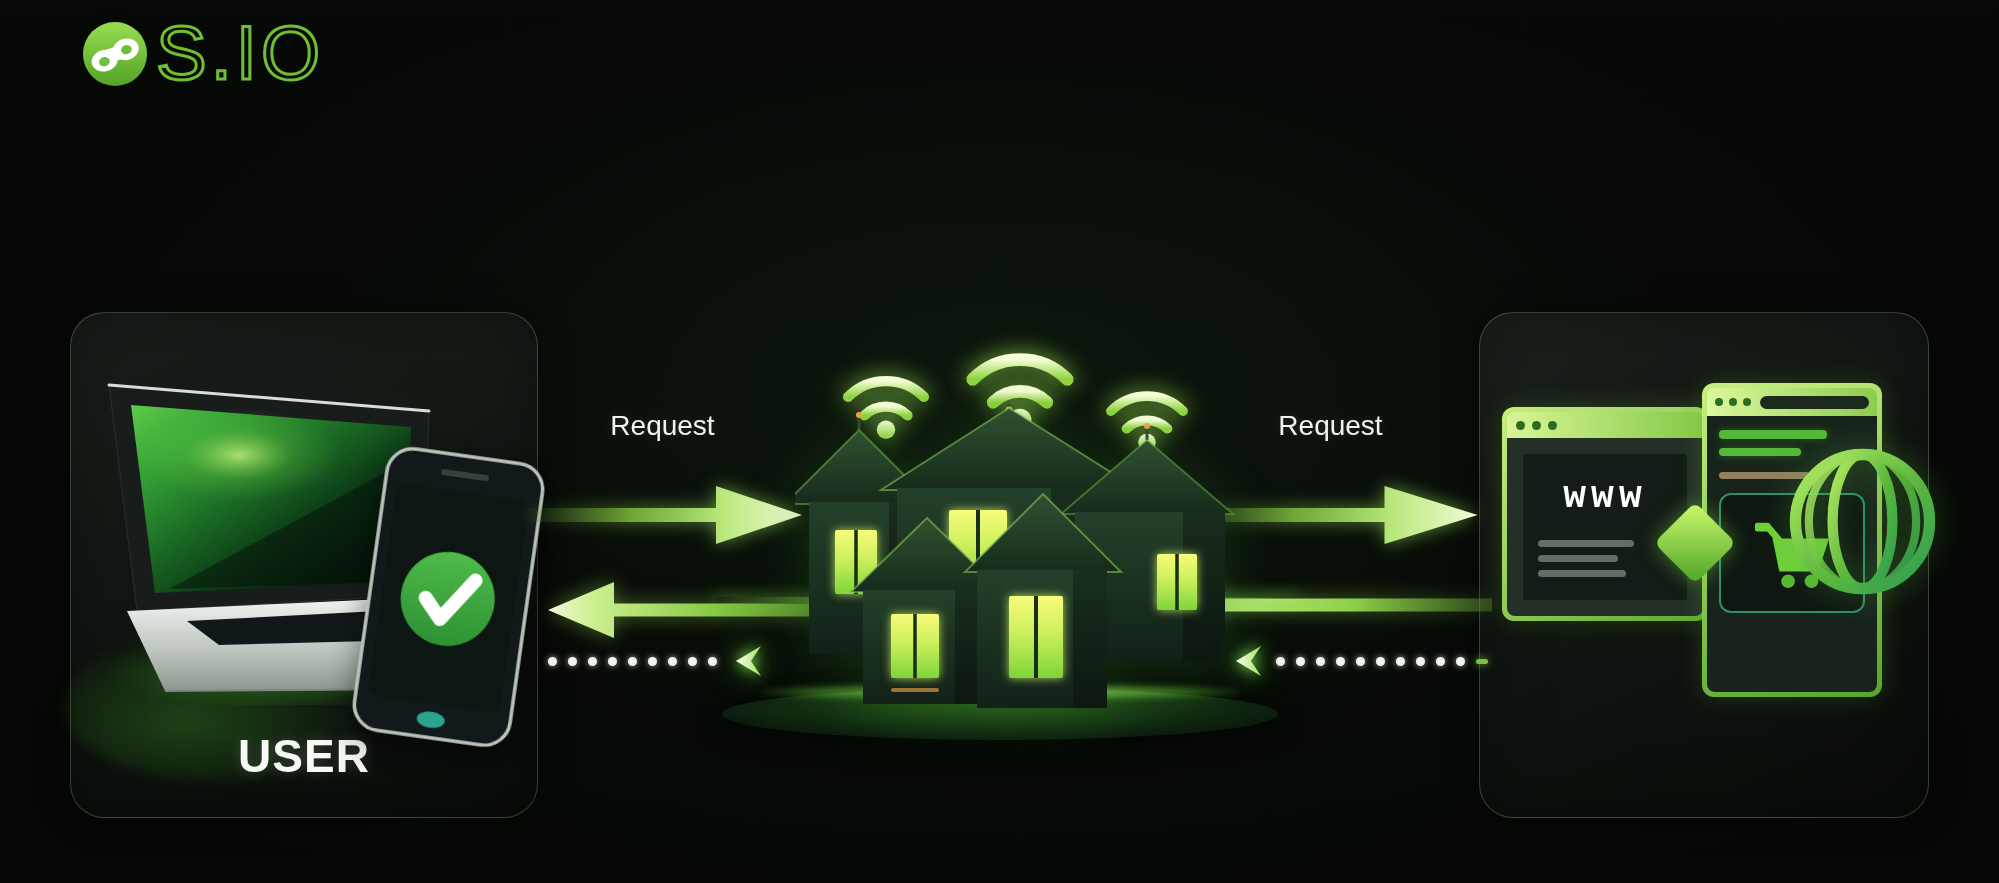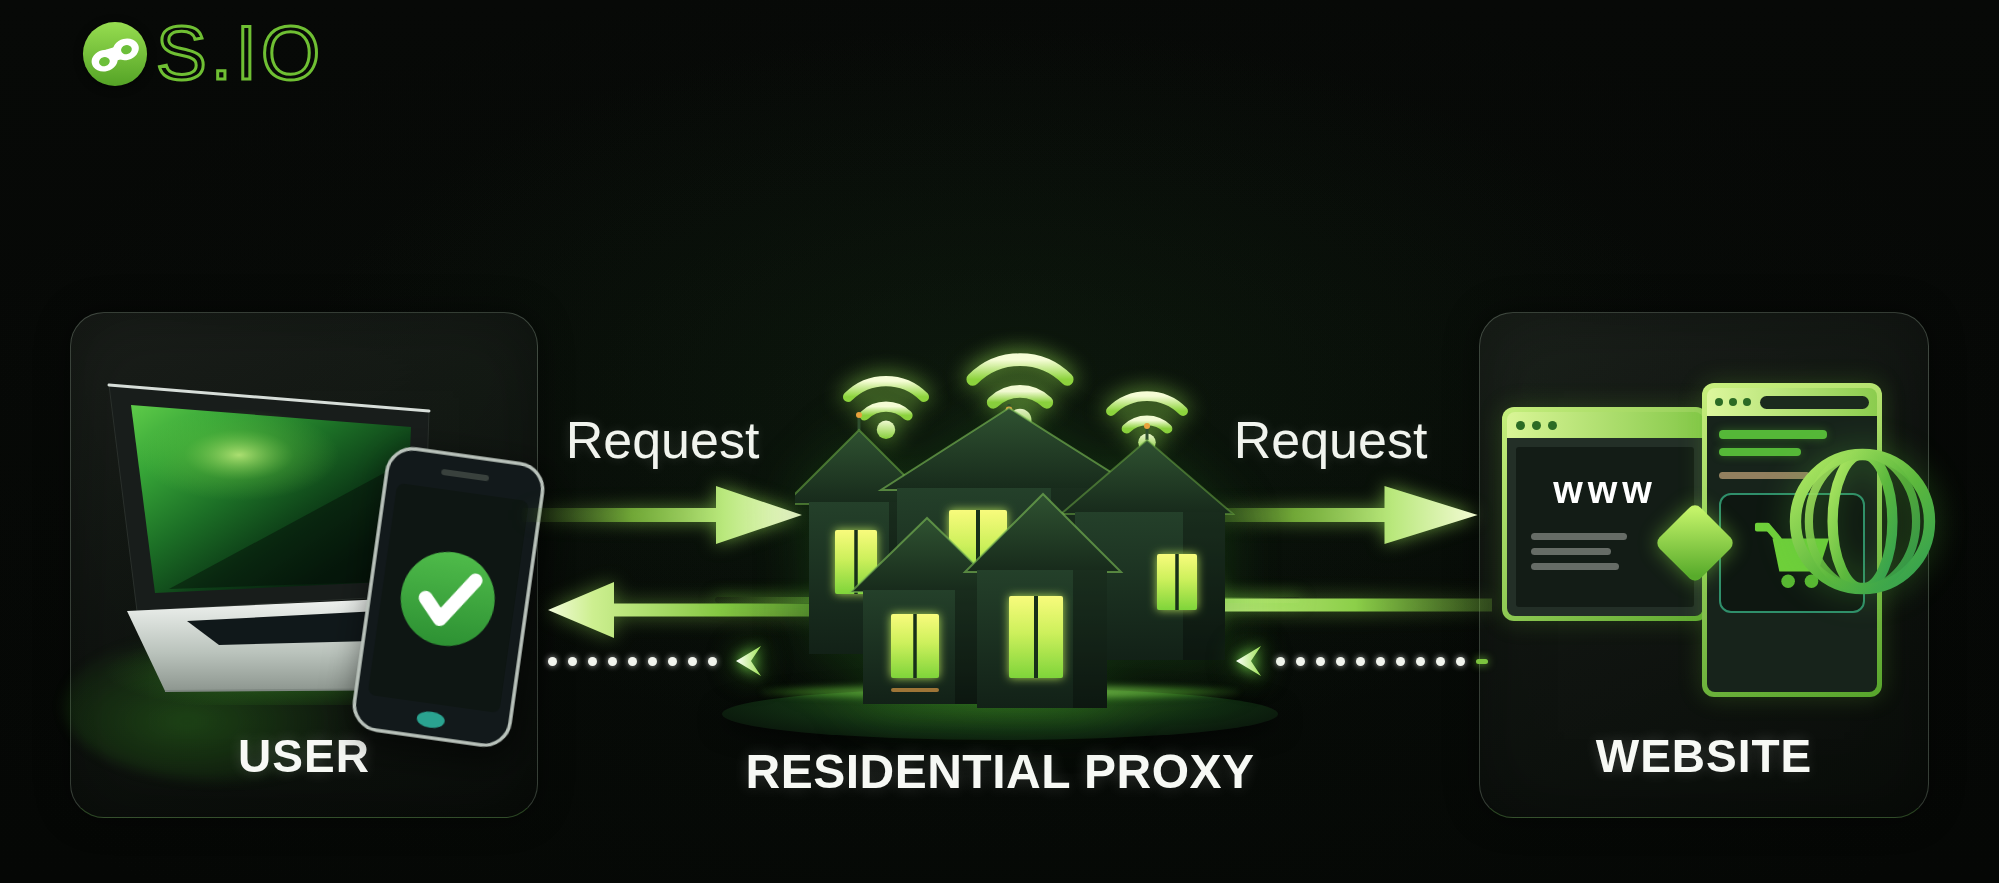--- a/index.html
+++ b/index.html
@@ -23,21 +23,21 @@
     border:1px solid rgba(175,195,175,0.26);
     border-bottom-color:rgba(120,200,95,0.30);
     box-shadow: inset 0 0 70px rgba(0,0,0,0.35), 0 0 34px rgba(0,0,0,0.45);
   }
   .card-user{left:70px;top:312px;width:466px;height:504px;text-decoration:underline;}
   .card-site{left:1479px;top:312px;width:448px;height:504px;}
   .node-label{left:0;right:0;top:416px;text-align:center;font-size:46px;font-weight:700;color:#f7f9f5;letter-spacing:1px;text-shadow:0 0 14px rgba(255,255,255,0.18);}
   .floor-glow{left:-8px;bottom:36px;width:310px;height:150px;border-radius:50%;
     background:radial-gradient(ellipse at 40% 60%, rgba(62,178,36,0.30), rgba(0,0,0,0) 70%);filter:blur(6px);}
   
-  .req-label{width:245px;text-align:center;font-size:52px;font-weight:400;color:#f1f4ee;text-shadow:0 0 12px rgba(255,255,255,0.14);}
+  .req-label{width:245px;text-align:center;font-size:28px;font-weight:400;color:#f1f4ee;text-shadow:0 0 12px rgba(255,255,255,0.14);}
   .glow-arrow{filter:drop-shadow(0 0 9px rgba(150,220,85,0.60));}
   .glow-arrow-soft{filter:drop-shadow(0 0 10px rgba(150,220,85,0.45));}
   .ground-streak{left:715px;top:597px;width:585px;height:6px;border-radius:3px;
     background:linear-gradient(90deg, rgba(60,120,30,0) 0%, rgba(140,230,70,0.85) 33%, rgba(232,250,185,0.95) 50%, rgba(140,230,70,0.75) 70%, rgba(60,120,30,0) 100%);
     box-shadow:0 0 16px rgba(120,220,60,0.55);}
   
   .platform{left:722px;top:688px;width:556px;height:52px;border-radius:50%;
     background:radial-gradient(ellipse at 50% 28%, rgba(72,162,42,0.55), rgba(22,62,24,0.62) 55%, rgba(8,18,10,0.92) 88%);
     box-shadow:0 6px 24px rgba(0,0,0,0.6);}
   .platform-rim{left:760px;top:684px;width:480px;height:16px;border-radius:50%;
@@ -49,21 +49,21 @@
   .dot{width:9px;height:9px;border-radius:50%;background:#f2f5ee;box-shadow:0 0 6px rgba(255,255,255,0.65);margin-right:11px;flex:none;}
   .dash{width:12px;height:5px;border-radius:3px;background:#7cc43f;box-shadow:0 0 8px rgba(130,210,70,0.9);flex:none;}
   .chev{flex:none;filter:drop-shadow(0 0 7px rgba(140,255,90,0.95)) drop-shadow(0 0 14px rgba(90,200,50,0.6));}
   
   .bwin{border-radius:12px;box-shadow:0 0 24px rgba(120,200,60,0.22);}
   .bwin1{left:22px;top:94px;width:196px;height:204px;padding:5px;background:linear-gradient(140deg,#c6ef7d,#5fa930);z-index:2;}
   .bwin2{left:222px;top:70px;width:170px;height:304px;padding:5px;background:linear-gradient(160deg,#c9f07e,#57a42c);z-index:4;}
   .bhead{height:26px;display:flex;align-items:center;gap:7px;padding:0 9px;border-radius:8px 8px 0 0;background:linear-gradient(90deg,#d9f596,#84c848);}
   .bdot{width:9px;height:9px;border-radius:50%;background:#2b6b24;flex:none;}
   .addr{flex:1;height:13px;border-radius:7px;background:#1b2a1d;margin-left:3px;}
-  .bbody1{height:calc(100% - 26px);background:#232f27;padding:9px;box-sizing:border-box;border-radius:0 0 8px 8px;}
+  .bbody1{height:calc(100% - 26px);background:#232f27;padding:16px;box-sizing:border-box;border-radius:0 0 8px 8px;font-family:Liberation Mono, monospace;}
   .bscreen{width:100%;height:100%;background:#131c16;border-radius:3px;box-sizing:border-box;padding-top:24px;}
   .www{text-align:center;font-size:38px;font-weight:700;color:#fff;letter-spacing:5px;line-height:1;}
   .glines{margin:24px 0 0 15px;}
   .gline{height:7px;border-radius:4px;background:#666c66;margin-bottom:8px;}
   .bbody2{height:calc(100% - 28px);background:#17231b;padding:14px 12px;box-sizing:border-box;border-radius:0 0 8px 8px;}
   .bhead2{height:28px;display:flex;align-items:center;gap:6px;padding:0 8px;border-radius:8px 8px 0 0;background:linear-gradient(90deg,#ddf79d,#8bcc4e);}
   .lgreen{height:9px;border-radius:4px;background:#55b838;box-shadow:0 0 8px rgba(90,200,50,0.35);margin-bottom:9px;}
   .ltan{height:7px;border-radius:4px;background:#93805f;margin:16px 0 14px 0;}
   .cart-card{border:2.5px solid #2f8f6b;border-radius:12px;height:116px;display:flex;align-items:center;justify-content:center;background:rgba(9,15,11,0.6);}
   .diamond{left:186px;top:201px;width:58px;height:58px;border-radius:8px;transform:rotate(45deg);
@@ -322,21 +322,20 @@
       <polygon points="248,90 170,168 326,168" fill="url(#gRoof)" stroke="#7fbf56" stroke-width="2" stroke-opacity="0.6"></polygon>
       <rect x="182" y="166" width="130" height="138" fill="url(#gBody)"></rect>
       <rect x="278" y="166" width="34" height="138" fill="rgba(0,0,0,0.28)"></rect>
       <rect x="214" y="192" width="54" height="82" rx="2" fill="url(#gWin)" filter="url(#winGlow)"></rect>
       <line x1="241" y1="192" x2="241" y2="274" stroke="#173019" stroke-width="4"></line>
     </g>
   </svg>
 
   <div class="abs platform"></div>
   <div class="abs platform-rim"></div>
-  <div class="abs proxy-label">RESIDENTIAL PROXY</div>
 
   <div class="abs card card-site">
 
     <div class="abs bwin bwin1">
       <div class="bhead">
         <span class="bdot"></span>
         <span class="bdot"></span>
         <span class="bdot"></span>
       </div>
       <div class="bbody1">
@@ -380,16 +379,15 @@
       <circle cx="80" cy="80" r="65" fill="none" stroke="url(#gGlobe)" stroke-width="11"></circle>
       <ellipse cx="80" cy="80" rx="29" ry="65" fill="none" stroke="url(#gGlobe)" stroke-width="10"></ellipse>
       <ellipse cx="80" cy="80" rx="52" ry="65" fill="none" stroke="url(#gGlobe)" stroke-width="8" opacity="0.9"></ellipse>
       <g clip-path="url(#globeClip)" stroke="url(#gGlobe)" stroke-width="10" stroke-linecap="round">
         <line x1="20" y1="47" x2="140" y2="47"></line>
         <line x1="12" y1="80" x2="148" y2="80"></line>
         <line x1="20" y1="113" x2="140" y2="113"></line>
       </g>
     </svg>
 
-    <div class="abs node-label">WEBSITE</div>
   </div>
 
 </div>
 
 </body></html>

